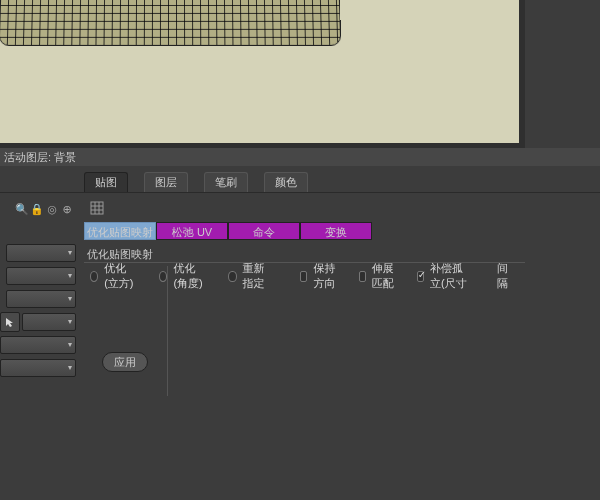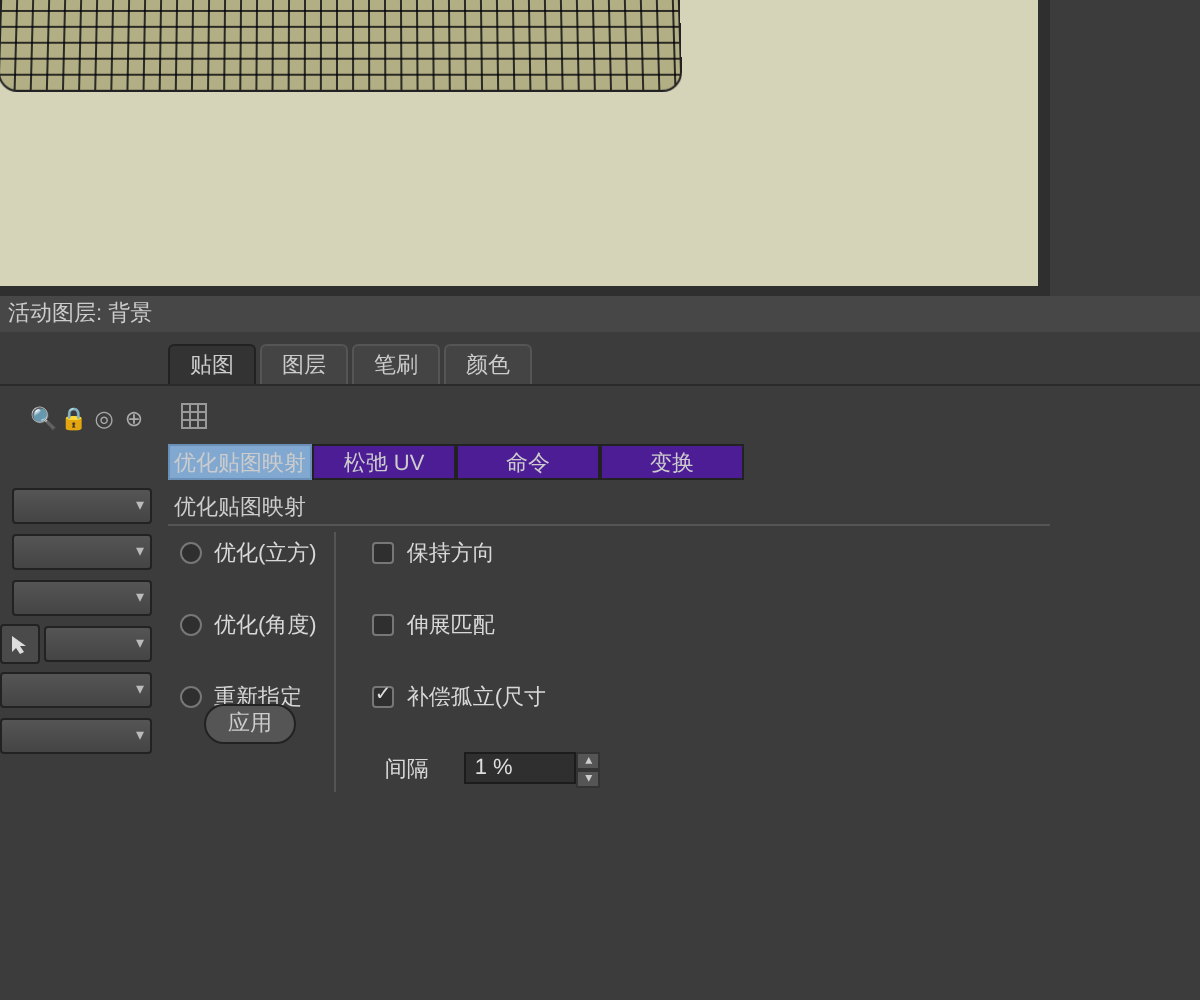--- a/index.html
+++ b/index.html
@@ -3,32 +3,32 @@
 <meta charset="utf-8">
 <style>
 *{margin:0;padding:0;box-sizing:border-box;font-family:"Microsoft YaHei",Arial,sans-serif;font-size:11px;color:#ccc;-webkit-font-smoothing:antialiased}
 body{background:#3c3c3c;width:600px;height:500px;overflow:hidden;position:relative}
 .canvas-area{position:absolute;left:0;top:0;width:525px;height:145px;background:#d5d3b8;overflow:hidden}
 .mesh{position:absolute;top:-40px;left:0;width:340px;height:86px;background:repeating-linear-gradient(90deg,#d5d3b8 0,#d5d3b8 7px,#333 7px,#333 8px),repeating-linear-gradient(0deg,#d5d3b8 0,#d5d3b8 7px,#333 7px,#333 8px);background-blend-mode:multiply;border:1px solid #222;border-radius:0 0 10px 10px;transform:perspective(800px) rotateX(8deg)}
 .canvas-border{position:absolute;left:0;top:0;width:525px;height:148px;pointer-events:none;box-shadow:inset -6px -5px 0 0 #2f2f2f}
 .right-strip{position:absolute;right:0;top:0;width:75px;height:145px;background:#3c3c3c}
 .layer-bar{position:absolute;left:0;top:148px;width:100%;height:18px;background:#474747;padding-left:4px;line-height:18px;color:#bbb}
 .tabs-strip{position:absolute;left:0;top:170px;width:100%;height:23px;background:#3c3c3c;border-bottom:1px solid #2a2a2a;padding-left:84px;display:flex;align-items:flex-end}
-.tab{padding:2px 10px;margin-right:2px;color:#888;border:1px solid #555;border-bottom:none;background:#444;border-radius:3px 3px 0 0}
+.tab{padding:2px 10px;margin-right:16px;color:#888;border:1px solid #555;border-bottom:none;background:#444;border-radius:3px 3px 0 0}
 .tab.active{background:#333;color:#e0a050;border-color:#222}
 .tool-row{position:absolute;left:0;top:199px;width:100%;height:20px;display:flex;align-items:center}
 .tool-icons{width:78px;display:flex;justify-content:flex-end;gap:1px;padding-right:4px}
 .tool-icons span{width:14px;height:14px;display:inline-flex;align-items:center;justify-content:center;color:#aaa}
 .grid-icon{margin-left:12px}
 .sub-tabs{position:absolute;left:84px;top:222px;display:flex}
-.sub-tab{min-width:72px;height:18px;line-height:18px;text-align:center;border:1px solid #222;background:#4c1d95;color:#ddd;margin-right:0}
+.sub-tab{min-width:72px;height:18px;line-height:18px;text-align:center;border:1px solid #222;background:#a21caf;color:#ddd;margin-right:0}
 .sub-tab.active{background:#80a8d0;color:#111;border-color:#6a90b8}
 .panel-header{position:absolute;left:84px;top:246px;height:17px;line-height:17px;padding-left:3px;color:#ddd;border-bottom:1px solid #555;width:510px}
 .options{position:absolute;left:84px;top:268px;display:flex}
-.col{display:flex;flex-direction:column;gap:20px;padding:0 6px}
+.col{display:flex;flex-direction:row;gap:20px;padding:0 6px}
 .opt{display:flex;align-items:center;gap:6px;height:16px}
 .radio,.checkbox{width:11px;height:11px;border:1px solid #777;background:#2f2f2f;border-radius:50%;display:inline-block;position:relative}
 .checkbox{border-radius:2px}
 .checkbox.checked::after{content:"✓";position:absolute;left:0;top:-3px;color:#ddd;font-size:10px}
 .opt label{color:#d8d8d8}
 .divider{position:absolute;left:167px;top:266px;width:1px;height:130px;background:#555}
 .spin{margin-left:12px;display:inline-flex;align-items:center}
 .spin-field{width:56px;height:16px;background:#2f2f2f;border:1px solid #1c1c1c;padding-left:4px;line-height:14px;color:#ddd}
 .spin-btns{width:12px;height:16px;display:flex;flex-direction:column}
 .spin-btns span{flex:1;background:#555;text-align:center;line-height:7px;font-size:7px;color:#ccc;border:1px solid #333}

